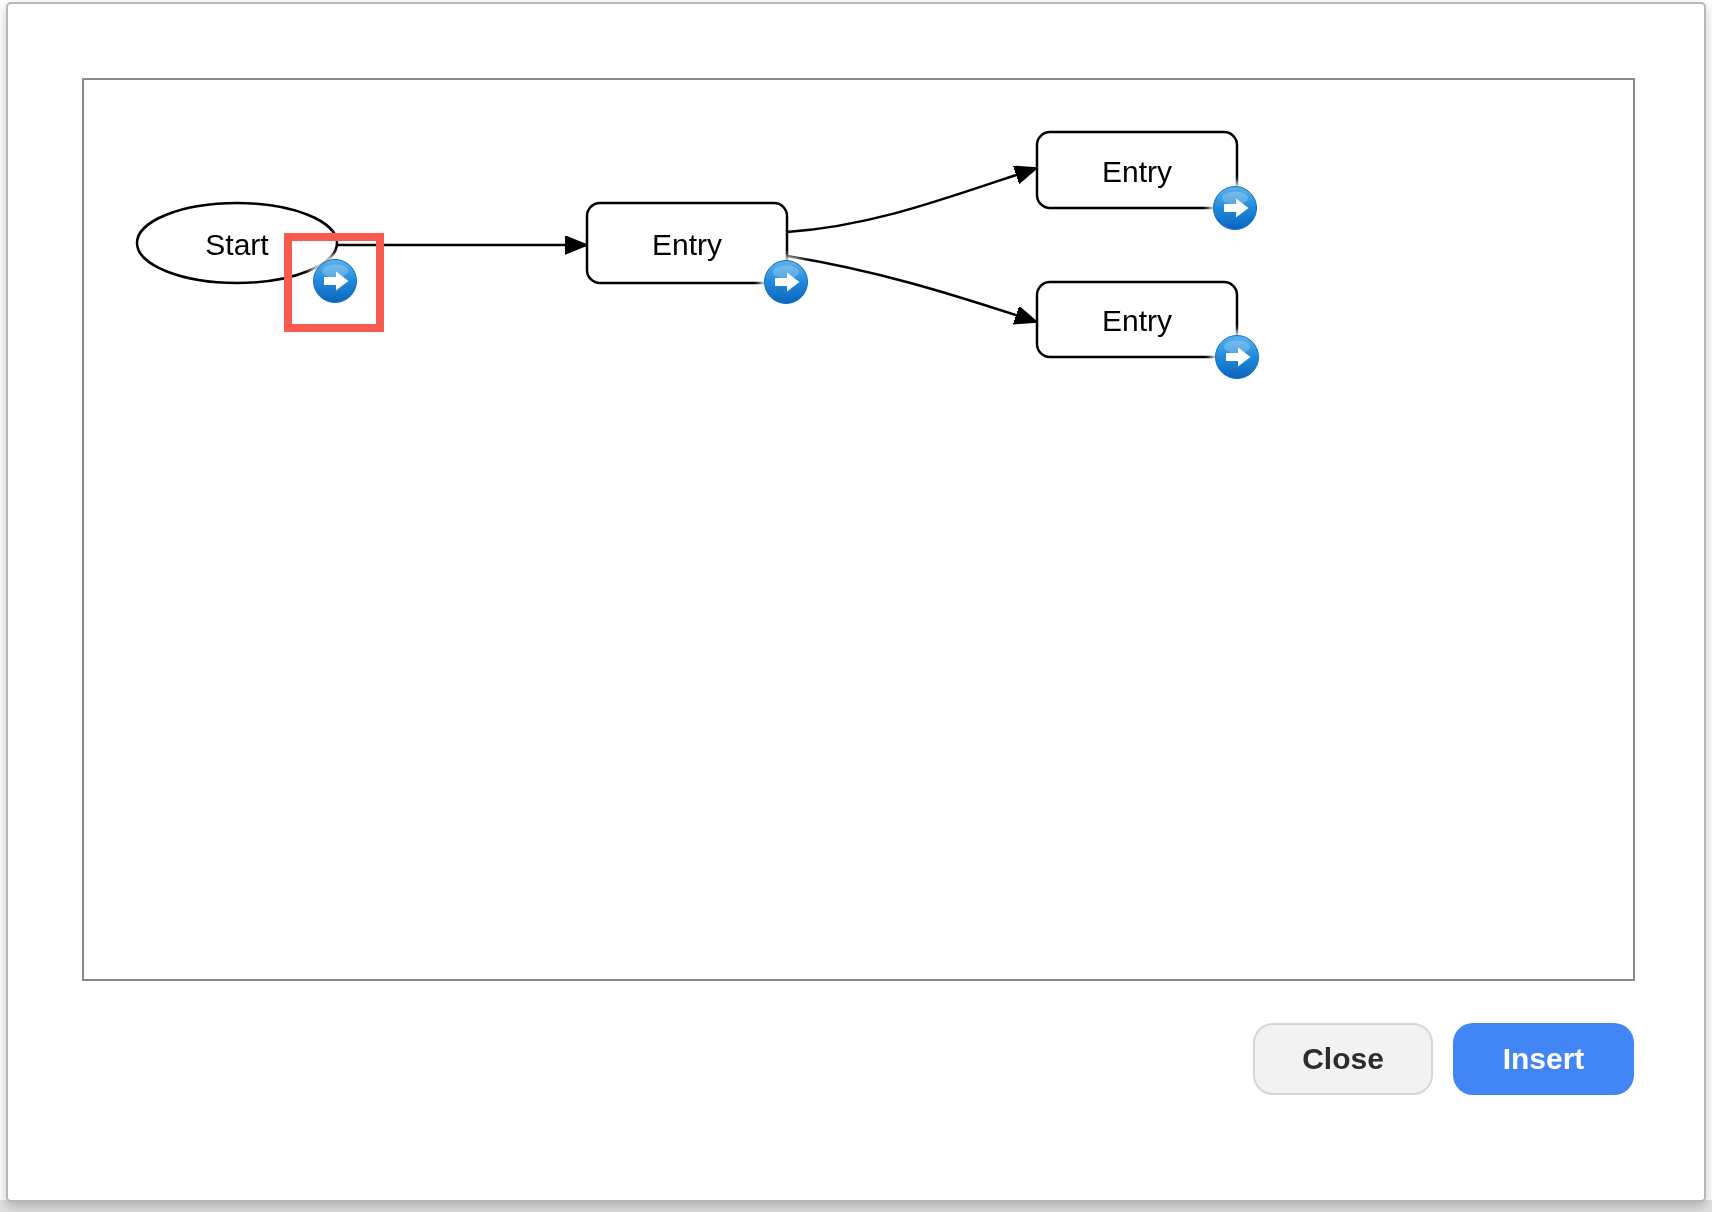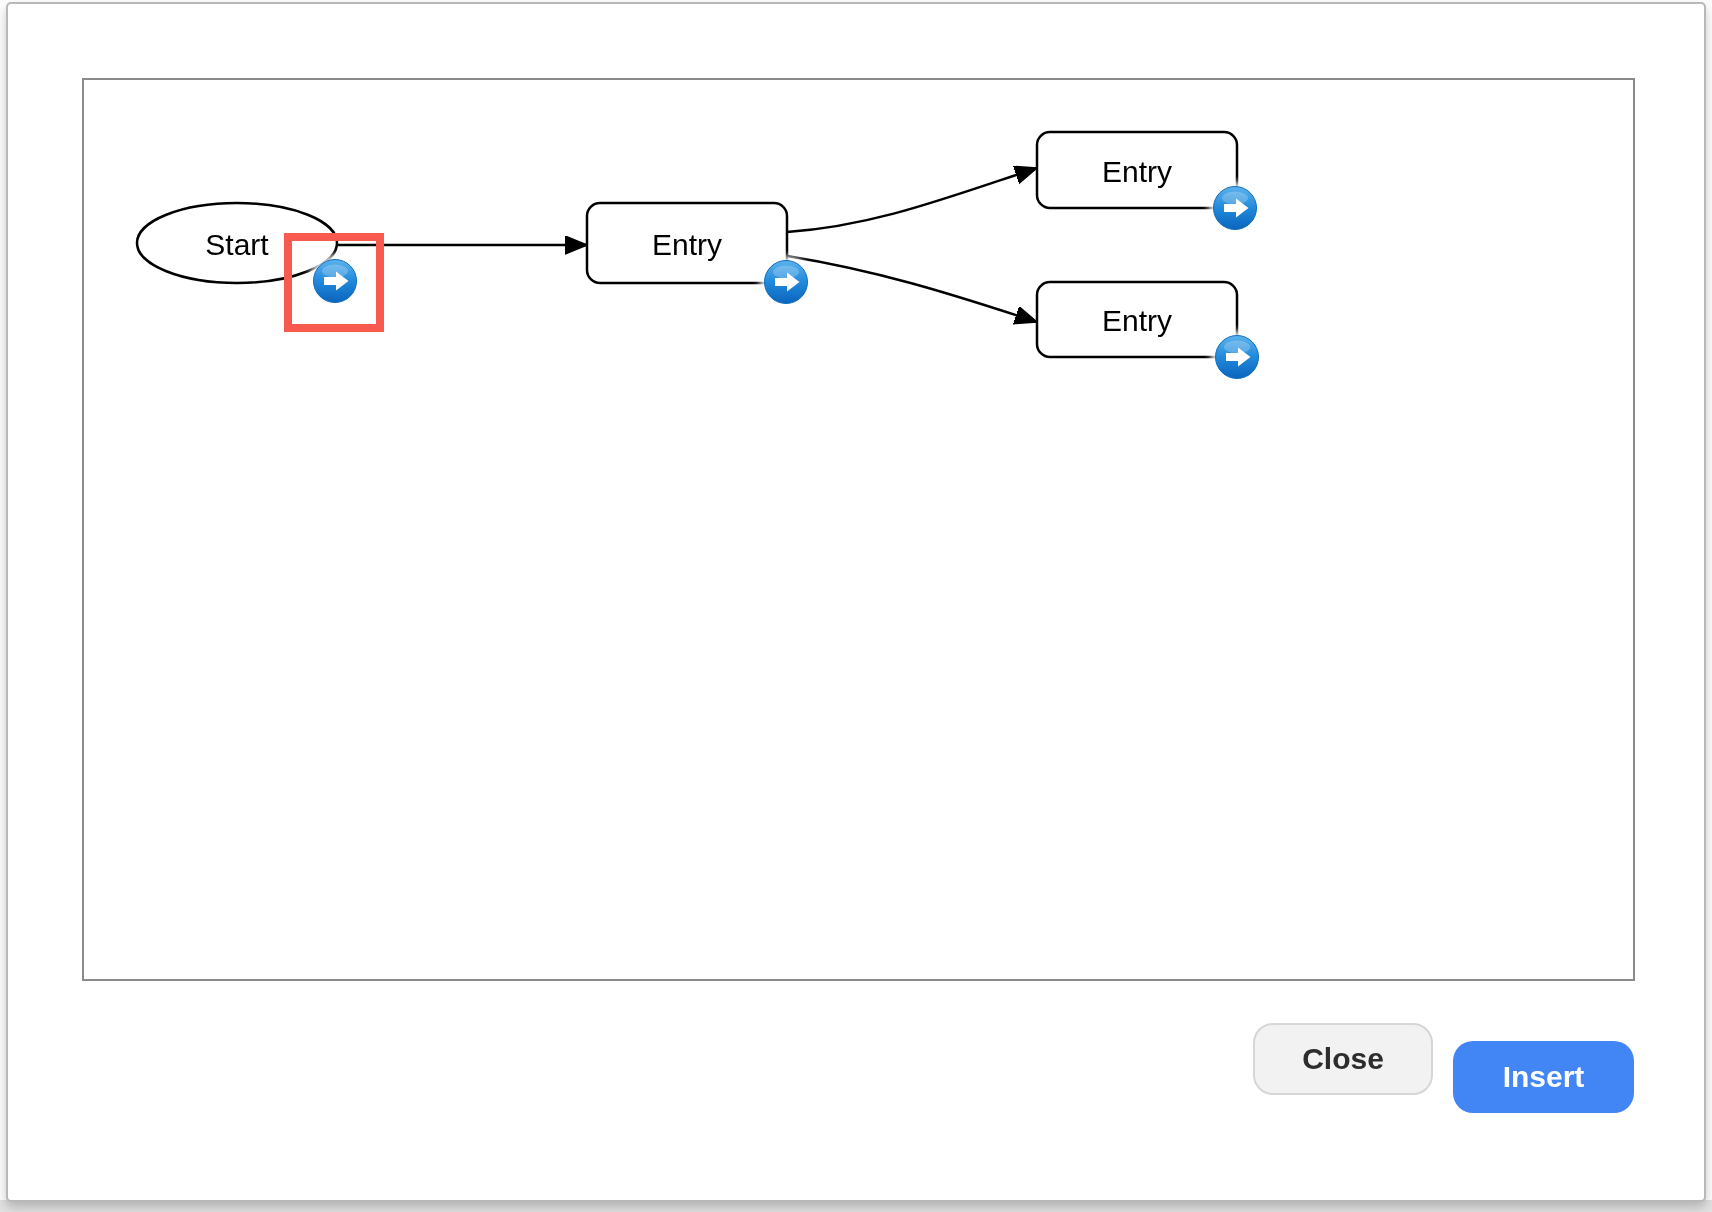--- a/index.html
+++ b/index.html
@@ -91,21 +91,20 @@
     background: #f2f2f2;
     border: 2px solid #d6d6d6;
     color: #2d2d2d;
   }
   .btn-insert {
     left: 1445px;
     width: 181px;
     background: #4285f4;
     border: none;
     color: #ffffff;
-    margin-top: 18px;
   }
 </style>
 </head>
 <body>
 
 <div class="stage">
   <div class="bottom-strip"></div>
 
   <div class="window">
 

